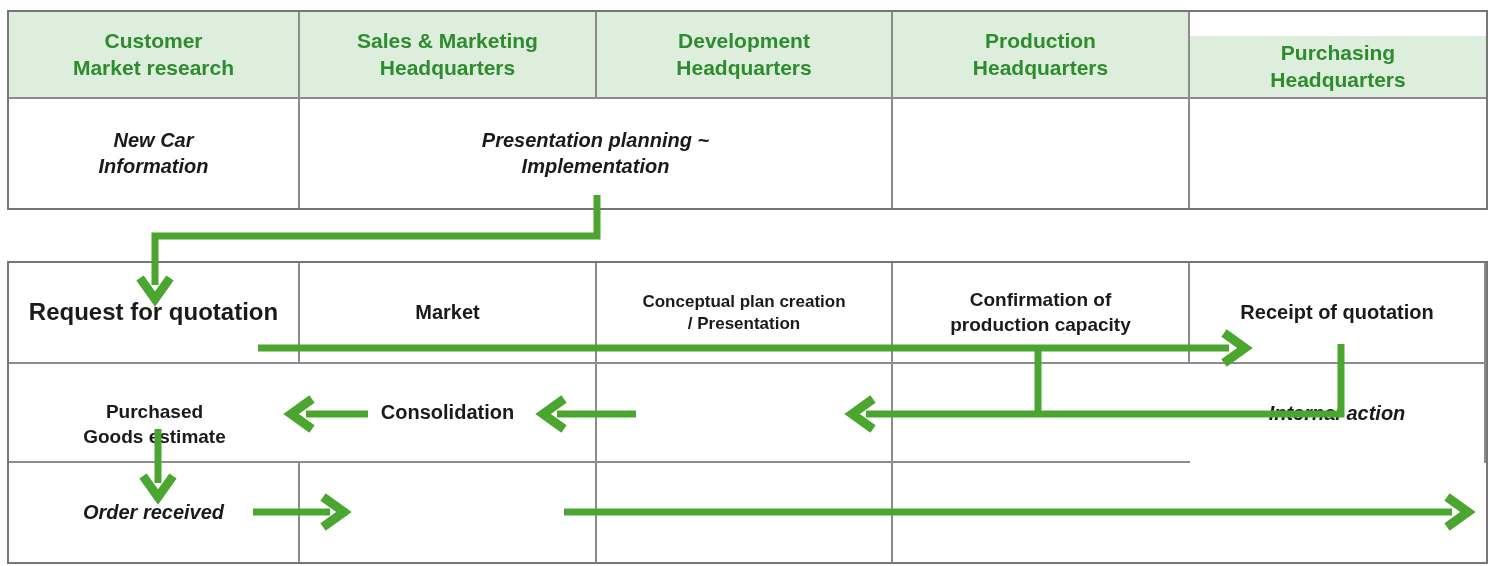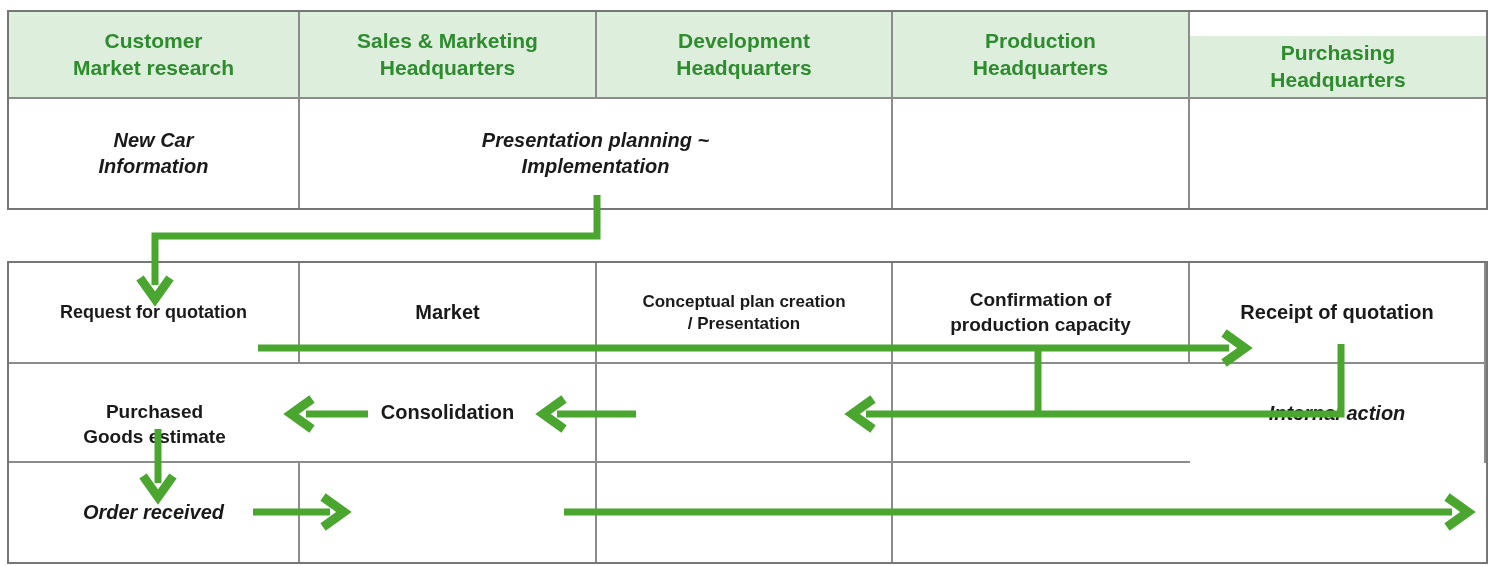--- a/index.html
+++ b/index.html
@@ -25,21 +25,21 @@
   .cell{
     border-right:2px solid #8c8c8c;border-bottom:2px solid #8c8c8c;
     display:flex;align-items:center;justify-content:center;
     text-align:center;white-space:pre-line;line-height:1.28;
     font-size:20px;padding:13px;box-sizing:border-box;
   }
   .cell.last-col{border-right:none;margin-top:24px;}
   .cell.last-row{border-bottom:none;font-style:italic;}
   .hdr{background:#ddeedd;color:#2e8b2e;font-size:21px;}
   .span2{grid-column:2 / span 2;}
-  .fs18{font-size:18px;}
+  .fs18{font-size:24px;}
   .fs17{font-size:17px;}
   .fs19{font-size:19px;}
   .arrow-layer{position:absolute;left:0;top:0;width:1491px;height:566px;z-index:5;pointer-events:none;}
 </style>
 </head>
 <body>
 
 <div class="canvas">
 
   <div class="tbl tbl-planning">

